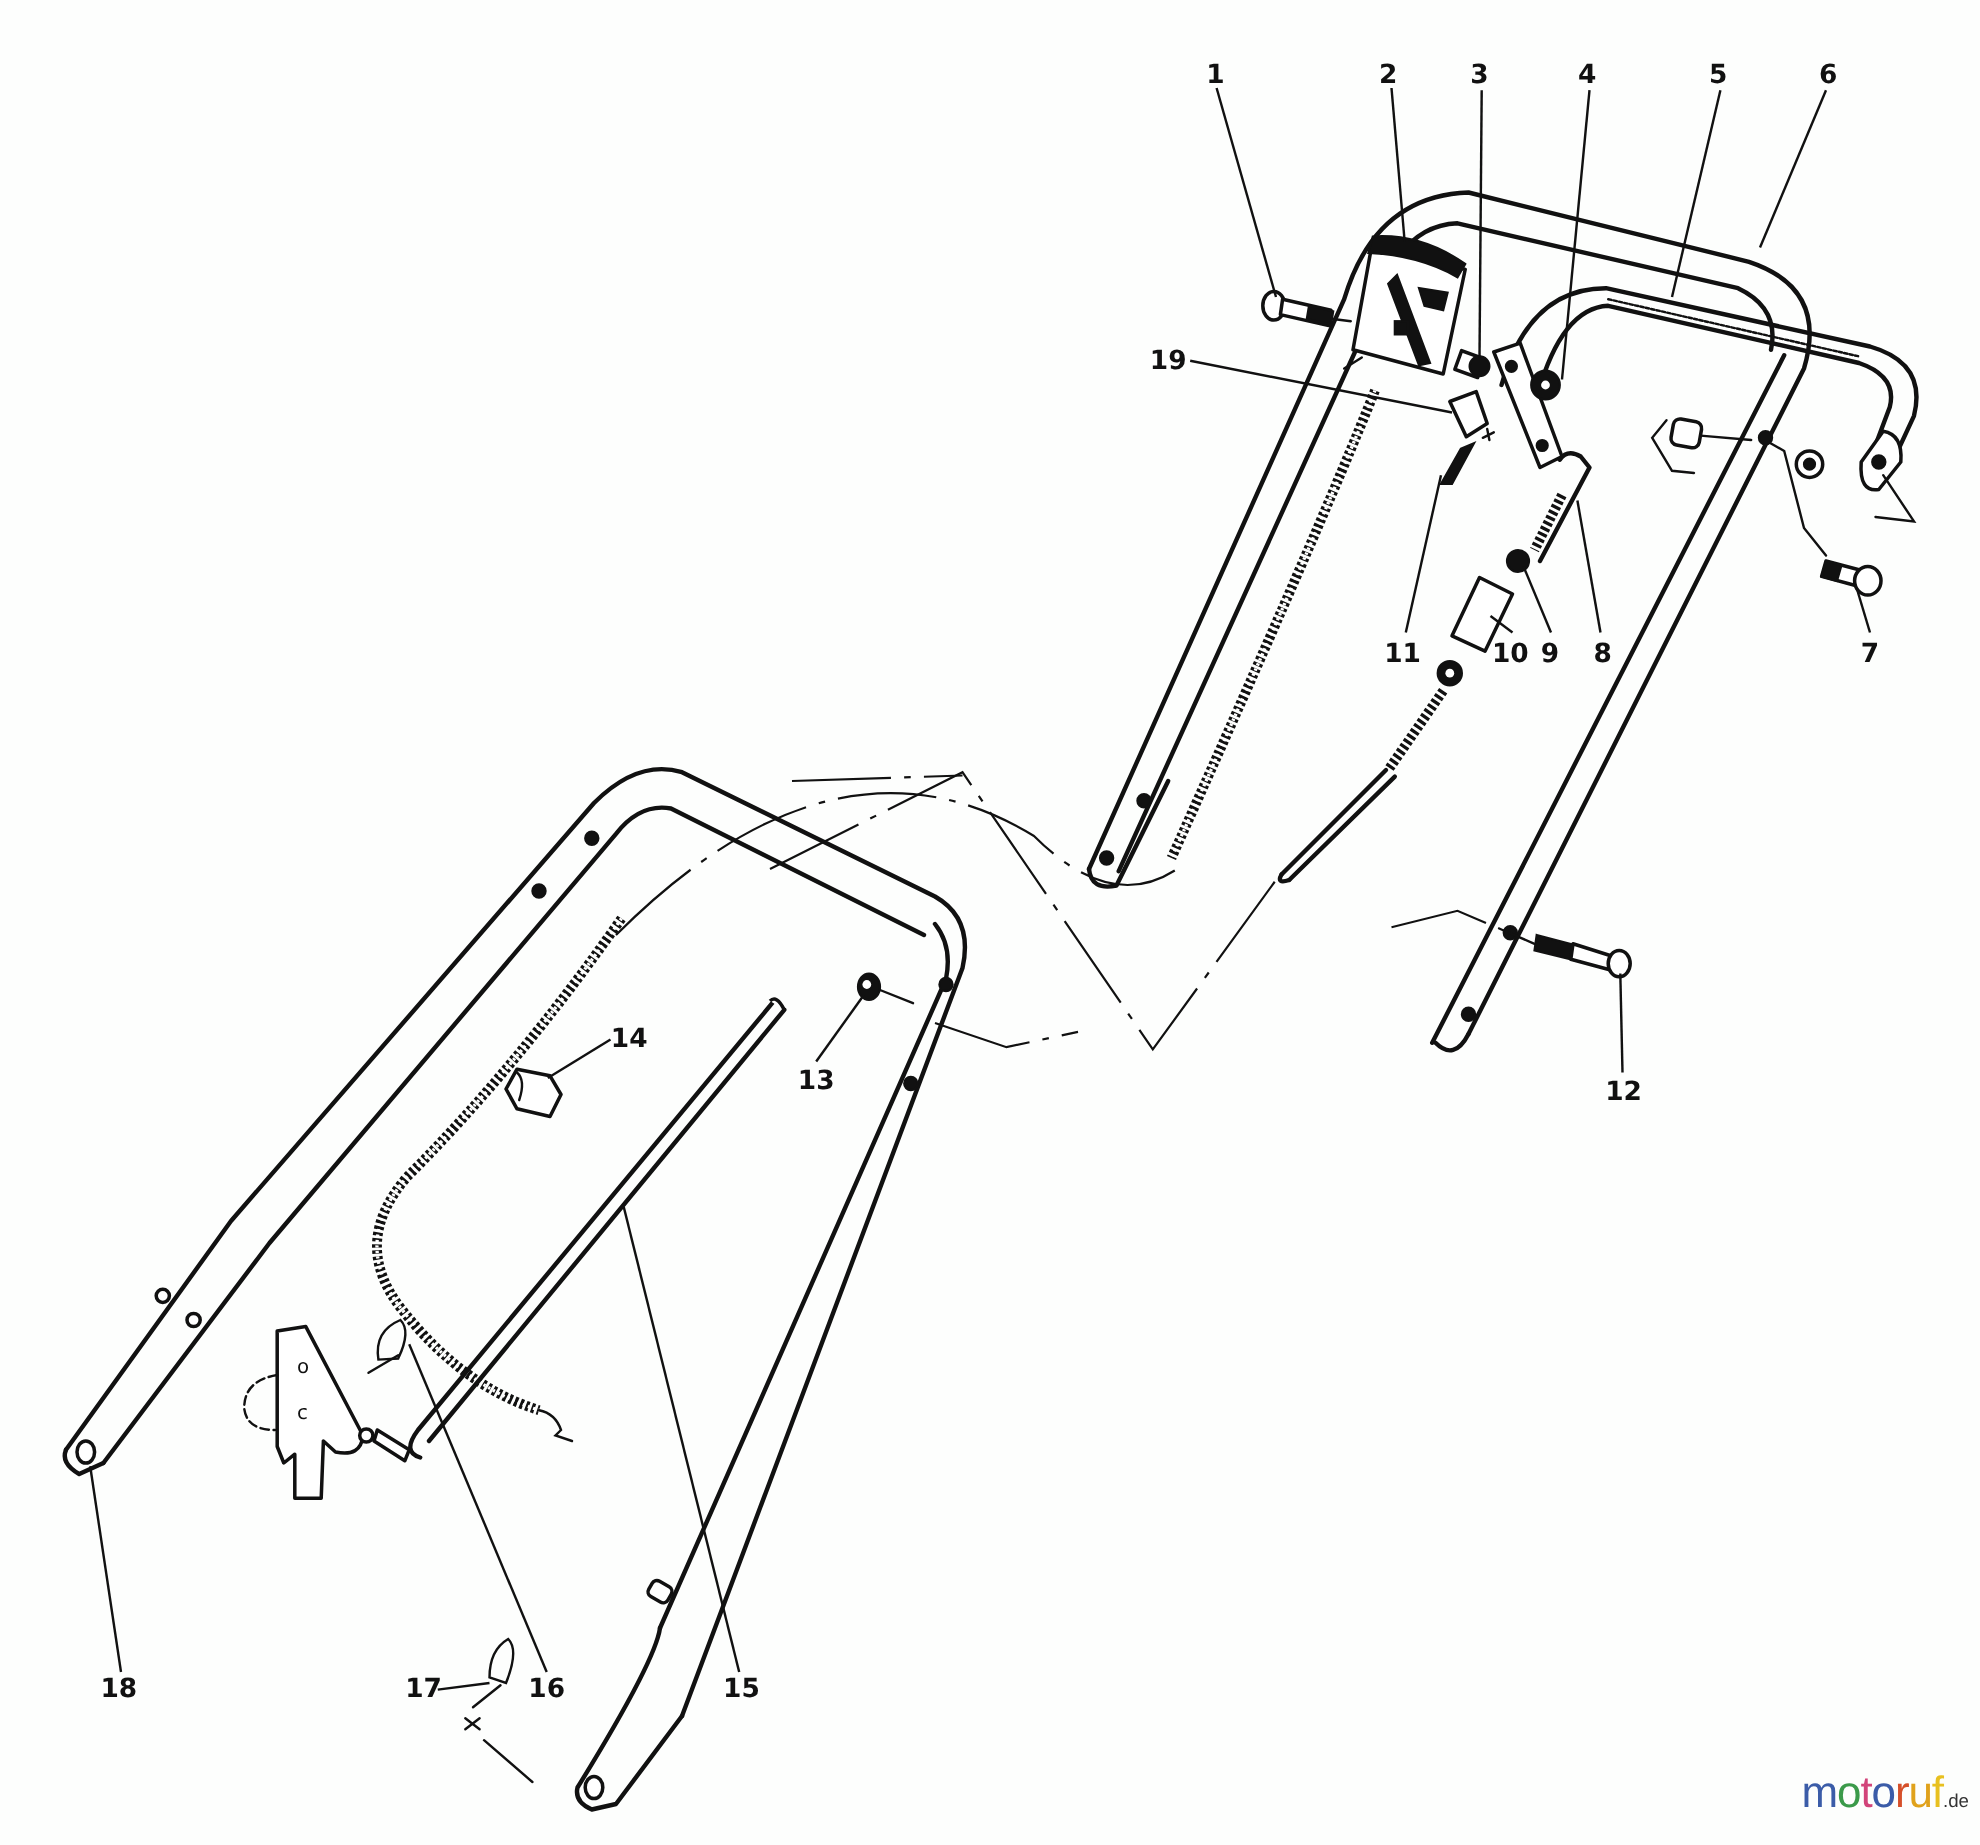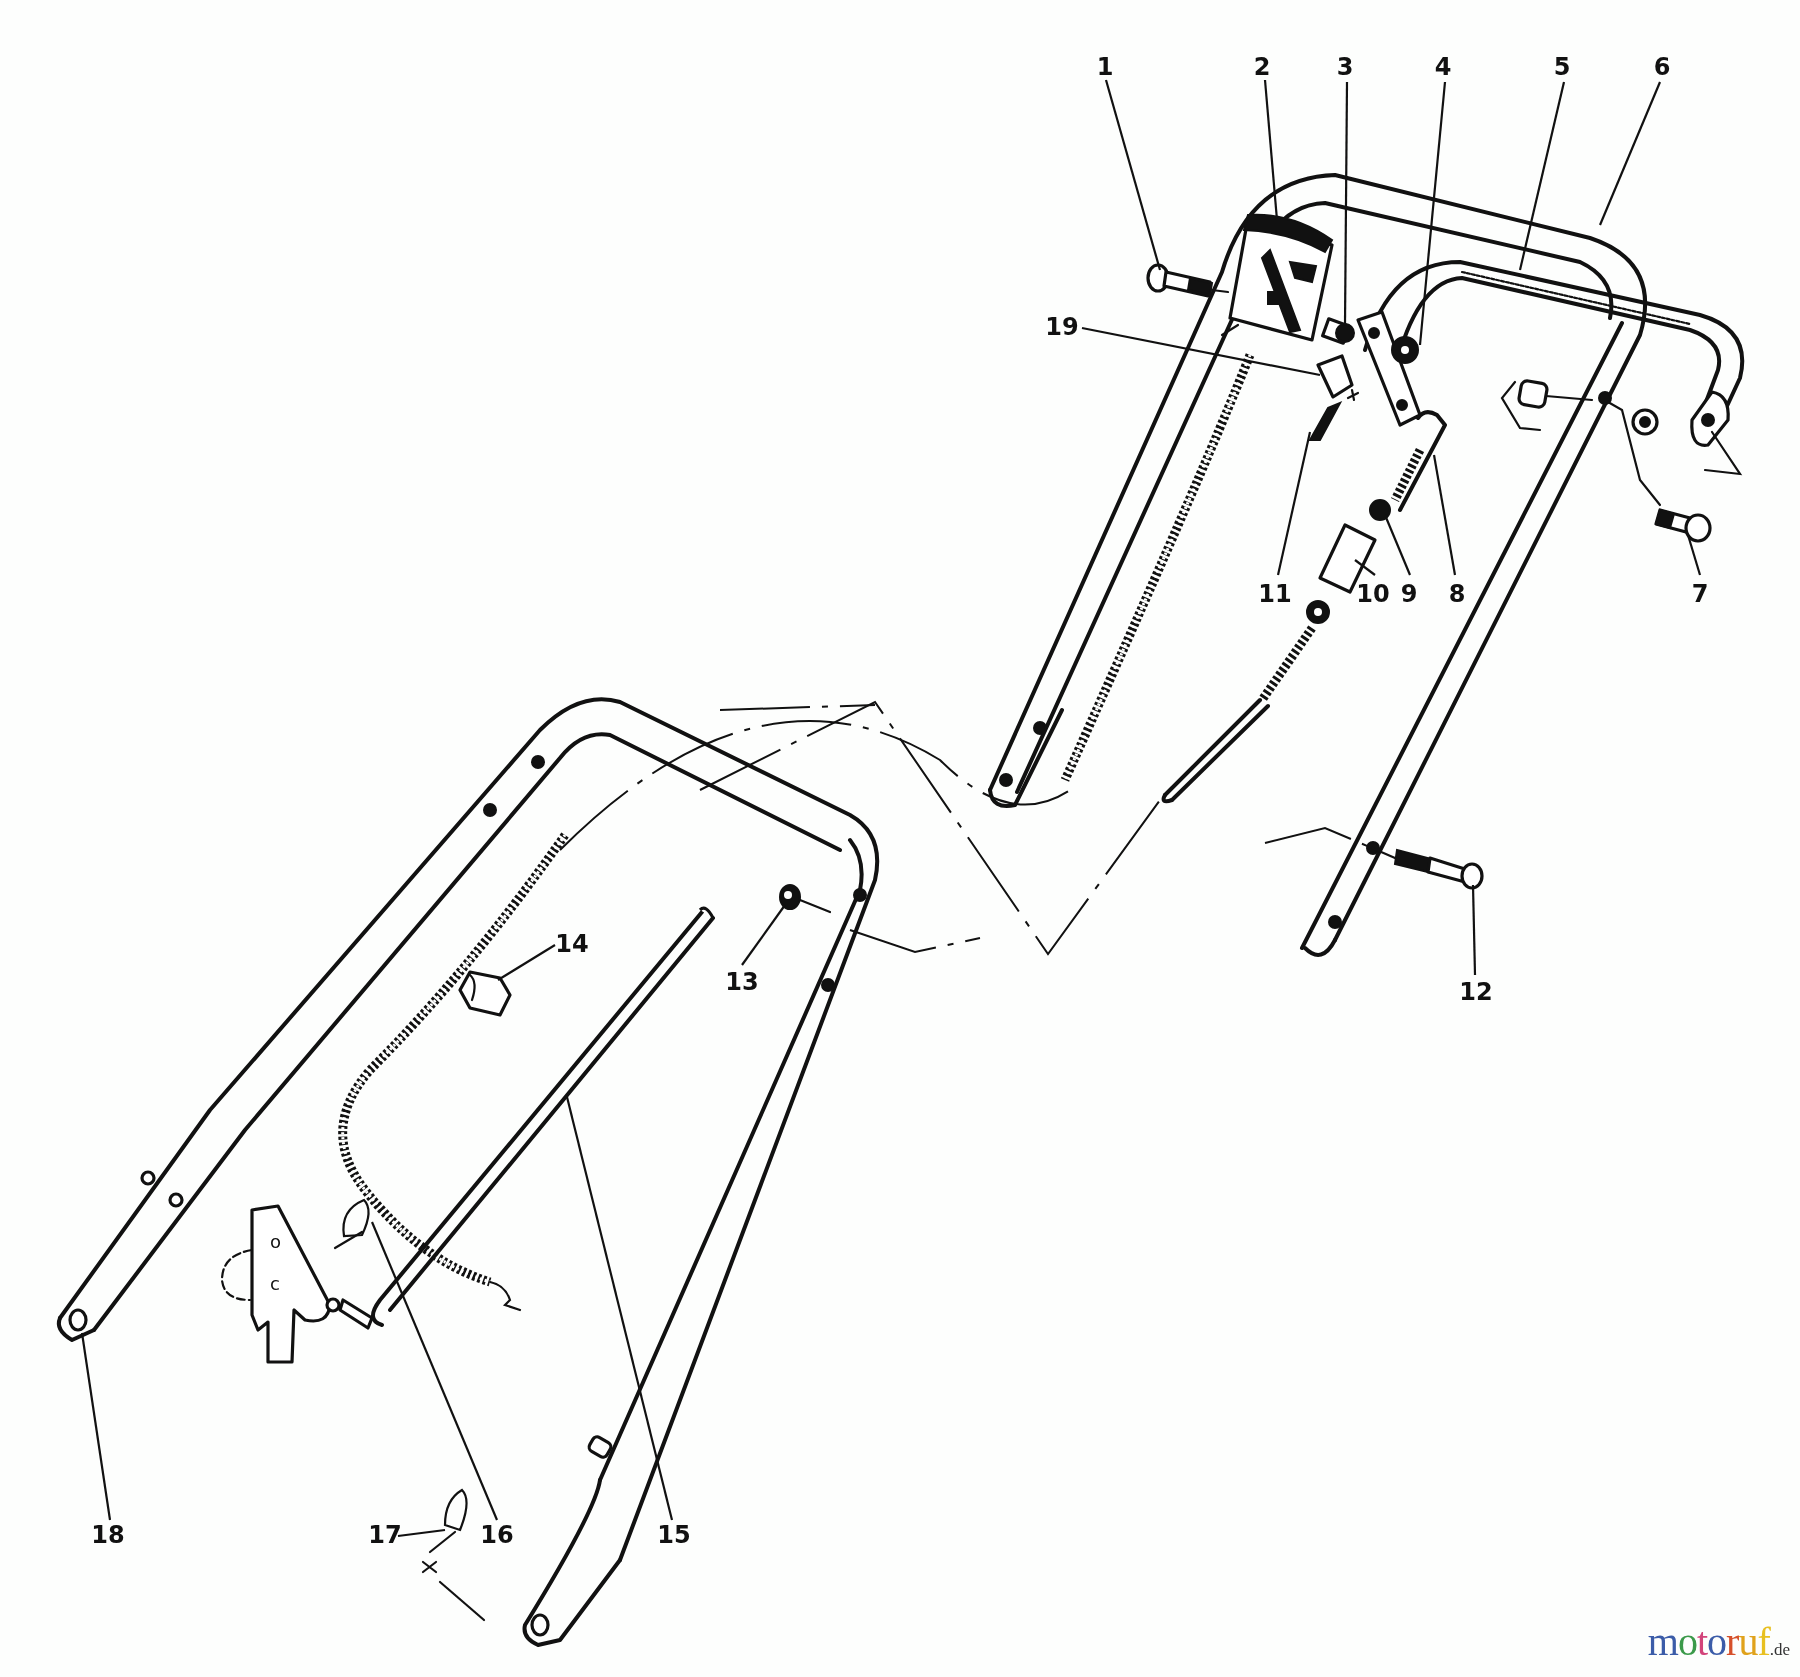--- a/index.html
+++ b/index.html
@@ -7,21 +7,21 @@
     #diagram { position: absolute; left: 0; top: 0; width: 1800px; height: 1677px; }
     .tube { fill: none; stroke: #111; stroke-width: 4; stroke-linecap: round; stroke-linejoin: round; }
     .thin { fill: none; stroke: #111; stroke-width: 2.2; stroke-linecap: round; }
     .leader { fill: none; stroke: #111; stroke-width: 2.2; }
     .phantom { fill: none; stroke: #111; stroke-width: 2; stroke-dasharray: 90 12 6 12; }
     .cable { fill: none; stroke: #111; stroke-width: 9; stroke-dasharray: 3 2.5; stroke-linecap: butt; }
     .cable-core { fill: none; stroke: #fff; stroke-width: 3; stroke-dasharray: 2 3; }
     .solid { fill: #111; stroke: #111; stroke-width: 2; }
     .part { fill: #fff; stroke: #111; stroke-width: 3.2; stroke-linejoin: round; }
     .callout { font-family: "DejaVu Sans", sans-serif; font-weight: bold; font-size: 24px; fill: #111; text-anchor: middle; }
-    .watermark { position: absolute; right: 10px; bottom: 12px; font-family: Liberation Serif, serif; font-size: 40px; letter-spacing: -1px; white-space: nowrap; }
+    .watermark { position: absolute; right: 10px; bottom: 24px; font-family: Liberation Sans, sans-serif; font-size: 40px; letter-spacing: -1px; white-space: nowrap; }
     .watermark .tld { font-size: 17px; color: #333; letter-spacing: 0; }
   </style>
 </head>
 <body>
 
 <svg id="diagram" viewBox="0 0 1800 1677" xmlns="http://www.w3.org/2000/svg">
 
   <g>
 
     <path class="tube" d="M990,790 L1222,272 Q1250,178 1335,175 L1590,238 Q1662,262 1640,335 L1335,940"></path>

